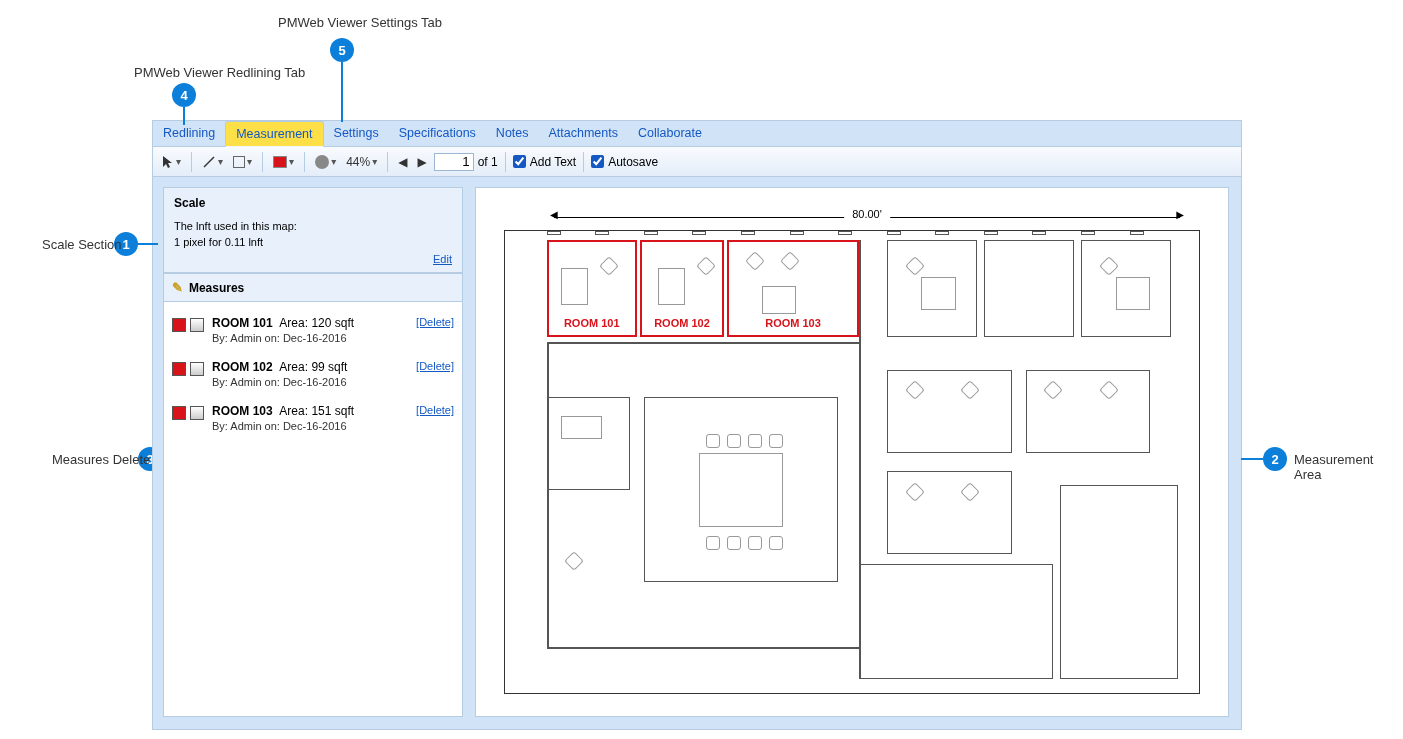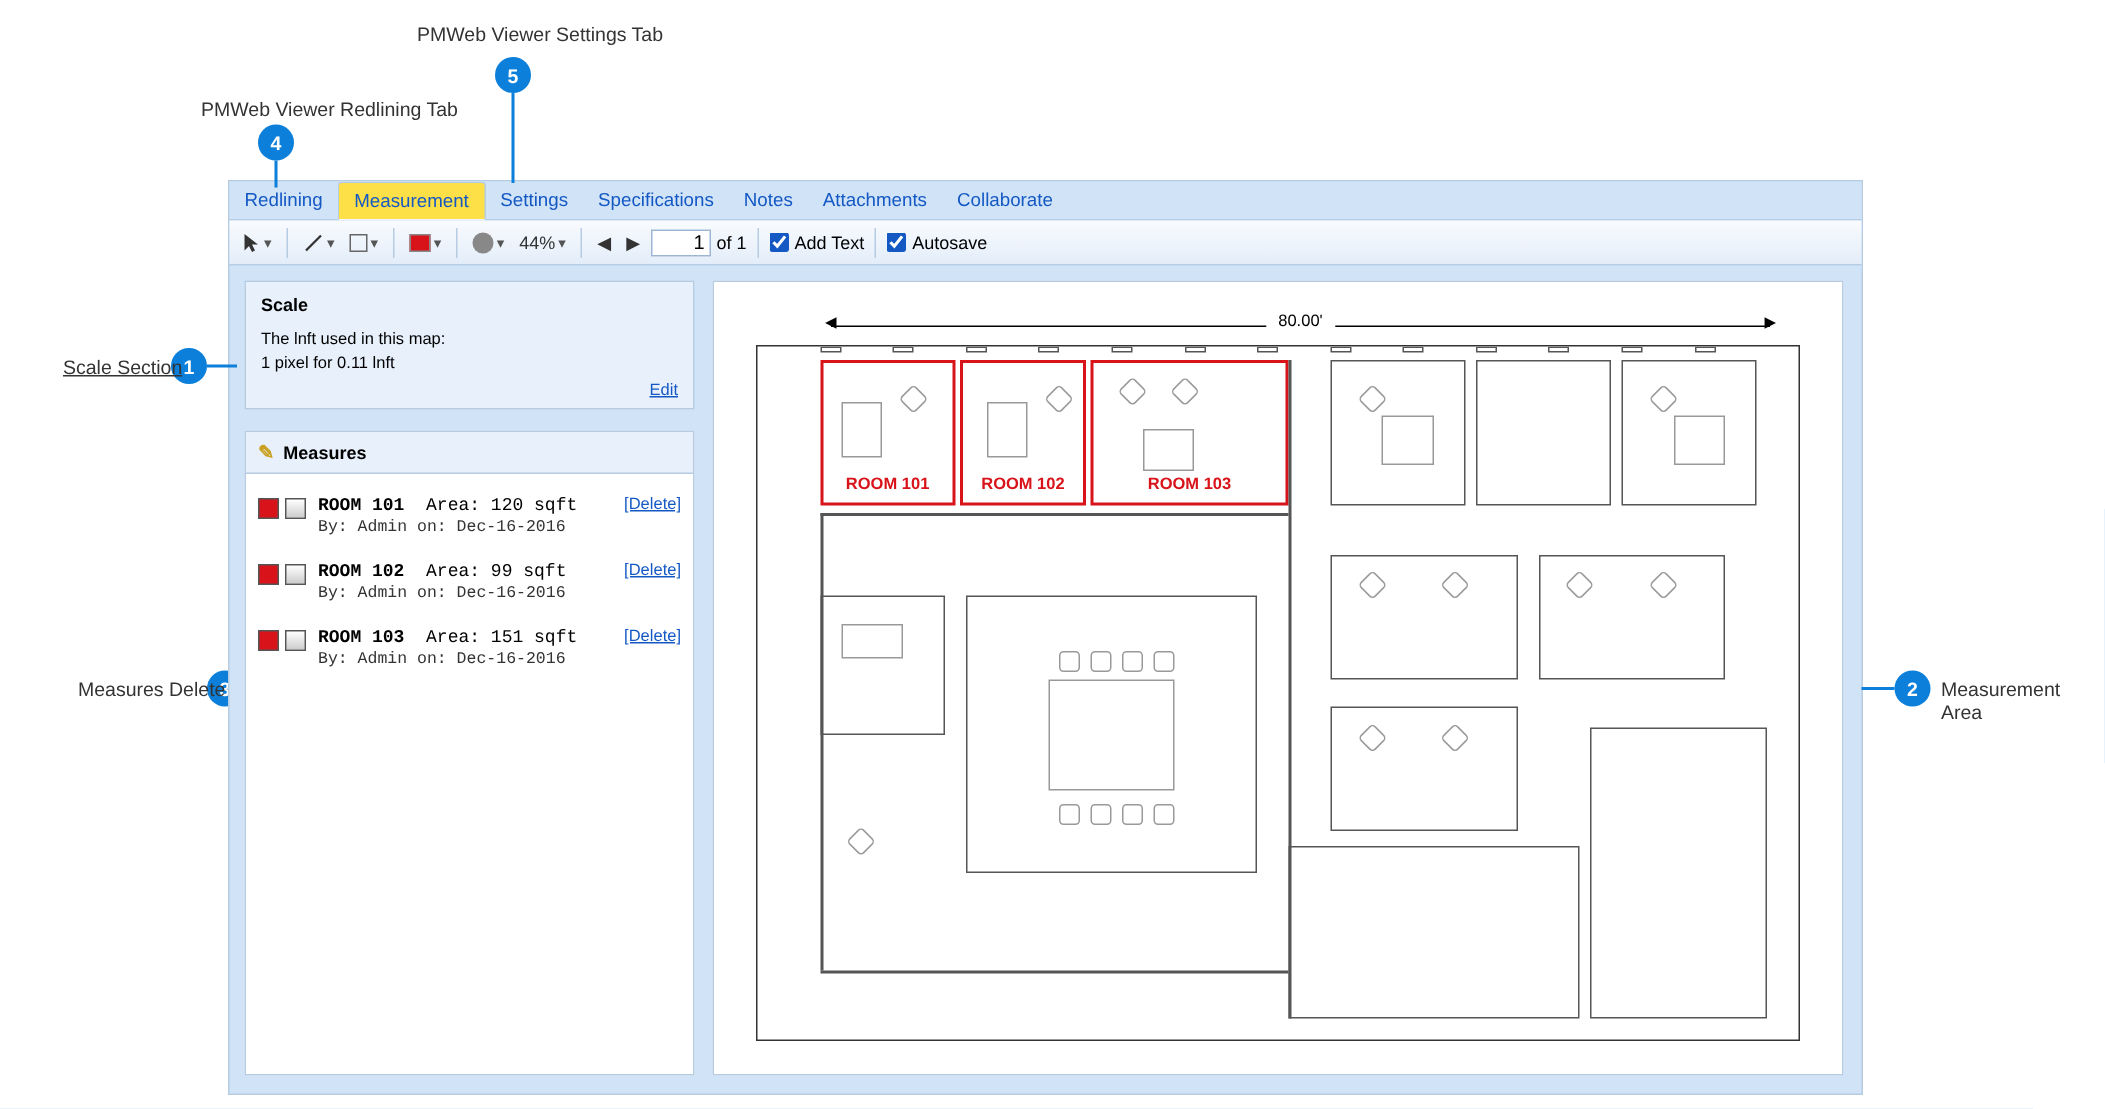--- a/index.html
+++ b/index.html
@@ -94,21 +94,20 @@
   gap: 12px;
   padding: 10px 12px 12px 10px;
   height: calc(100% - 56px);
 }
 
 .side-panel {
   width: 300px;
   flex: none;
   display: flex;
   flex-direction: column;
-  gap: 14px;
 }
 .panel {
   border: 1px solid #b5cce3;
   background: #fff;
 }
 .scale-panel { background: #e7f0fb; padding: 8px 10px 6px 10px;}
 .scale-panel .title { font-weight: bold; font-size: 12px; margin-bottom: 10px;}
 .scale-panel .txt { font-size: 11px; margin-bottom: 4px;}
 .scale-panel .edit { text-align: right; }
 .scale-panel .edit a { color: #1458c4; font-size: 11px; text-decoration: underline;}
@@ -125,21 +124,21 @@
 .m-list { padding: 8px 6px;}
 .m-item {
   display: flex;
   align-items: flex-start;
   gap: 8px;
   padding: 6px 2px 10px 2px;
 }
 .m-swatches { display: flex; gap: 4px; margin-top: 2px;}
 .m-swatches .sw1 { width:14px; height:14px; background:#d8131a; border: 1px solid #555;}
 .m-swatches .sw2 { width:14px; height:14px; background:linear-gradient(#fff,#ccc); border: 1px solid #555;}
-.m-text { flex:1;font-family:Liberation Mono, monospace;}
+.m-text { flex:1;}
 .m-text .l1 { font-size: 12px; }
 .m-text .l1 b { font-weight: bold;}
 .m-text .l2 { font-size: 11px; color: #333; margin-top: 2px;}
 .m-del { font-size: 11px;}
 .m-del a { color:#1458c4; text-decoration: underline;}
 
 .drawing-panel {
   flex: 1;
   border: 1px solid #b5cce3;
   background: #fff;
@@ -188,21 +187,21 @@
 <body>
 
 <div class="annotation" style="left:278px; top:15px;">PMWeb Viewer Settings Tab</div>
 <span class="callout-num" style="position:absolute; left:330px; top:38px;">5</span>
 <div class="callout-line" style="left:341px; top:62px; width:2px; height:60px;"></div>
 
 <div class="annotation" style="left:134px; top:65px;">PMWeb Viewer Redlining Tab</div>
 <span class="callout-num" style="position:absolute; left:172px; top:83px;">4</span>
 <div class="callout-line" style="left:183px; top:107px; width:2px; height:18px;"></div>
 
-<div class="annotation" style="left:42px; top:237px;text-decoration:underline;">Scale Section</div>
+<div class="annotation" style="left:42px; top:237px;">Scale Section</div>
 <span class="callout-num" style="position:absolute; left:114px; top:232px;">1</span>
 <div class="callout-line" style="left:138px; top:243px; width:20px; height:2px;"></div>
 
 <div class="annotation" style="left:52px; top:452px;">Measures Delete</div>
 <span class="callout-num" style="position:absolute; left:138px; top:447px;">3</span>
 
 <span class="callout-num" style="position:absolute; left:1263px; top:447px;">2</span>
 <div class="annotation" style="left:1294px; top:452px;">Measurement Area</div>
 <div class="callout-line" style="left:1241px; top:458px; width:22px; height:2px;"></div>
 

